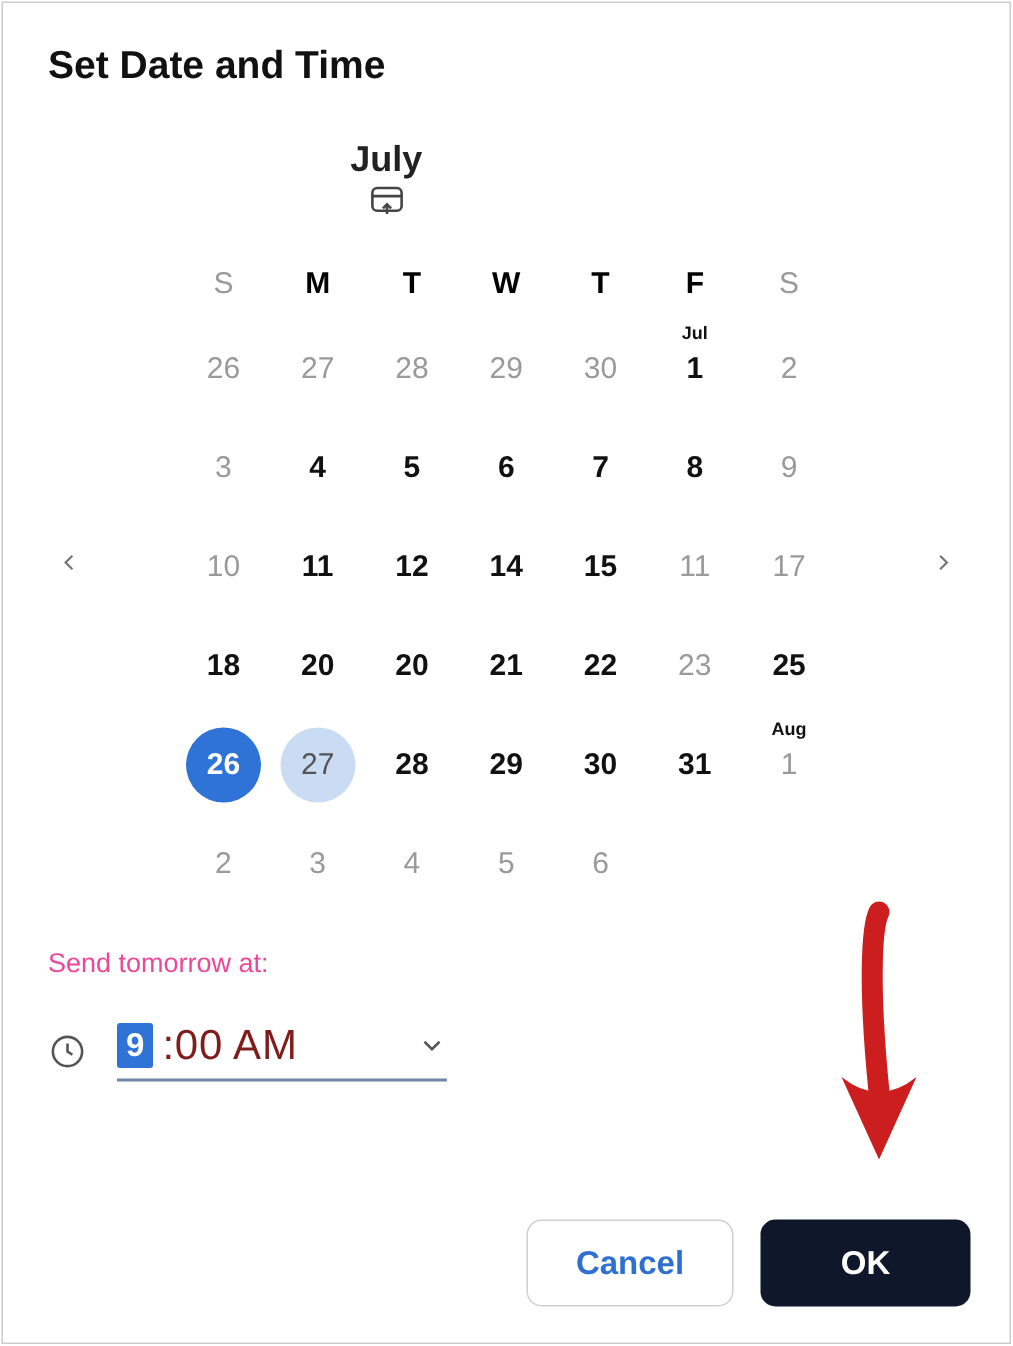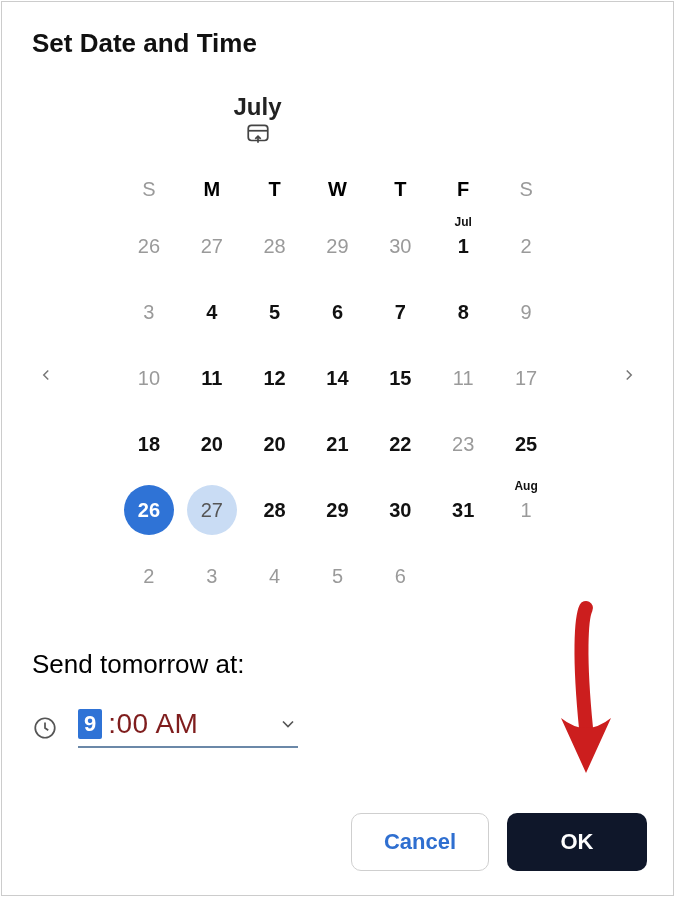--- a/index.html
+++ b/index.html
@@ -112,23 +112,23 @@
     width: 50px; height: 50px;
     border-radius: 50%;
     background: #c9dcf4;
     z-index: 0;
   }
   .day span.num { position: relative; z-index: 1; }
   .day.selected span.num { color: #fff; font-weight: 700; }
   .day.highlight span.num { color: #555; font-weight: 500; }
 
   .send-label {
-    font-size: 26px;
-    color: #000000;
-    margin-top: 48px;
+    font-size: 18px;
+    color: #ec4899;
+    margin-top: 31px;
     margin-bottom: 28px;
   }
   .time-row {
     display: flex;
     align-items: center;
     gap: 20px;
   }
   .clock-icon {
     width: 26px; height: 26px;
     color: #555;

